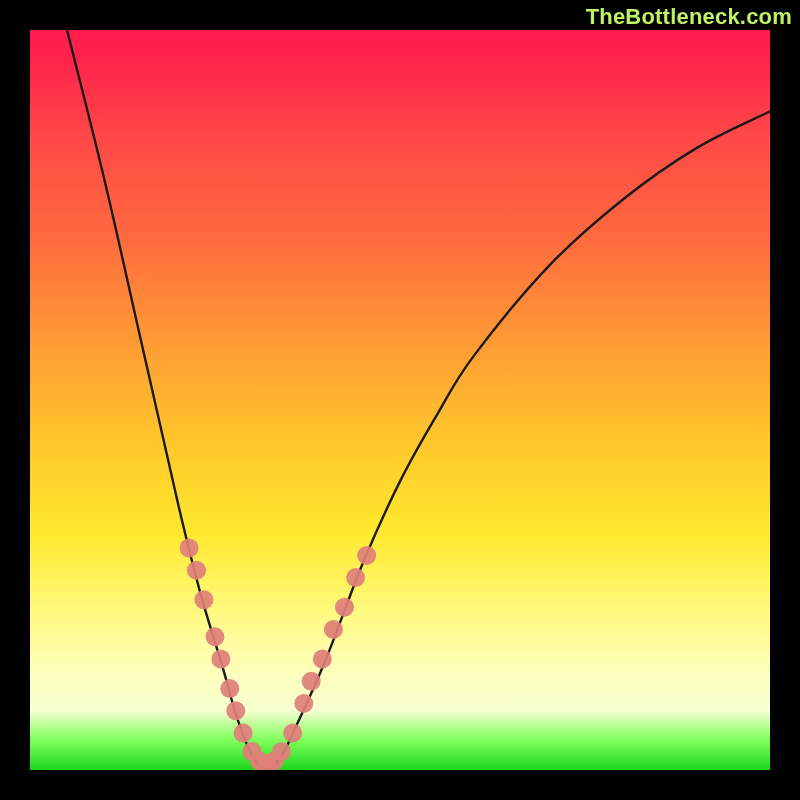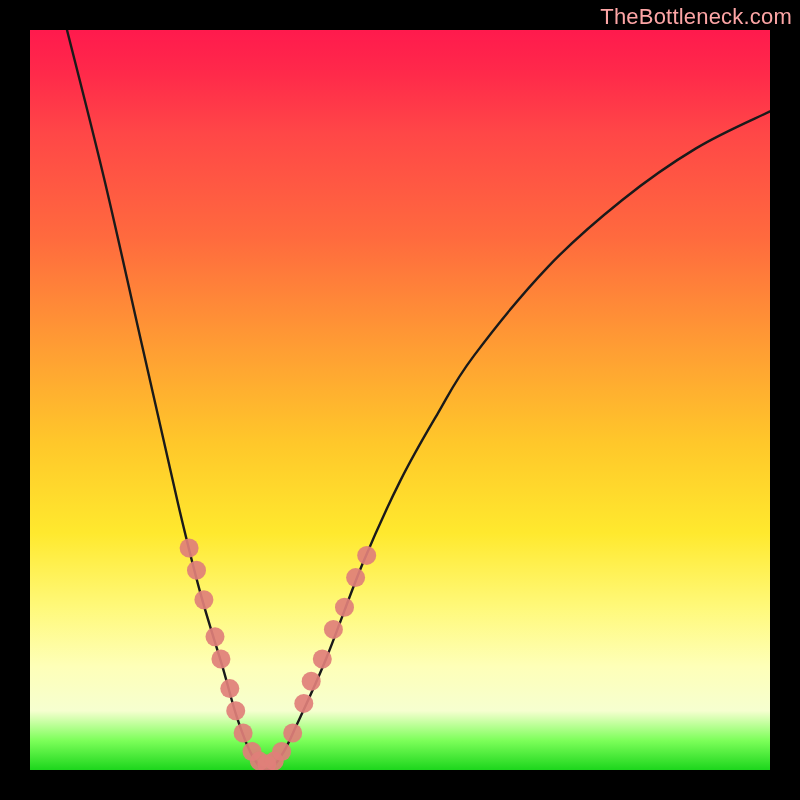--- a/index.html
+++ b/index.html
@@ -53,23 +53,23 @@
     position: absolute;
     left: 0;
     top: 0;
     width: 740px;
     height: 740px;
   }
   .watermark {
     position: absolute;
     top: 4px;
     right: 8px;
-    color: #fca5a5;
+    color: #bef264;
     font-size: 22px;
-    font-weight: 400;
+    font-weight: 700;
     letter-spacing: 0.2px;
     user-select: none;
   }
 </style>
 </head>
 <body>
 
 <div class="watermark">TheBottleneck.com</div>
 
 <div class="frame">

